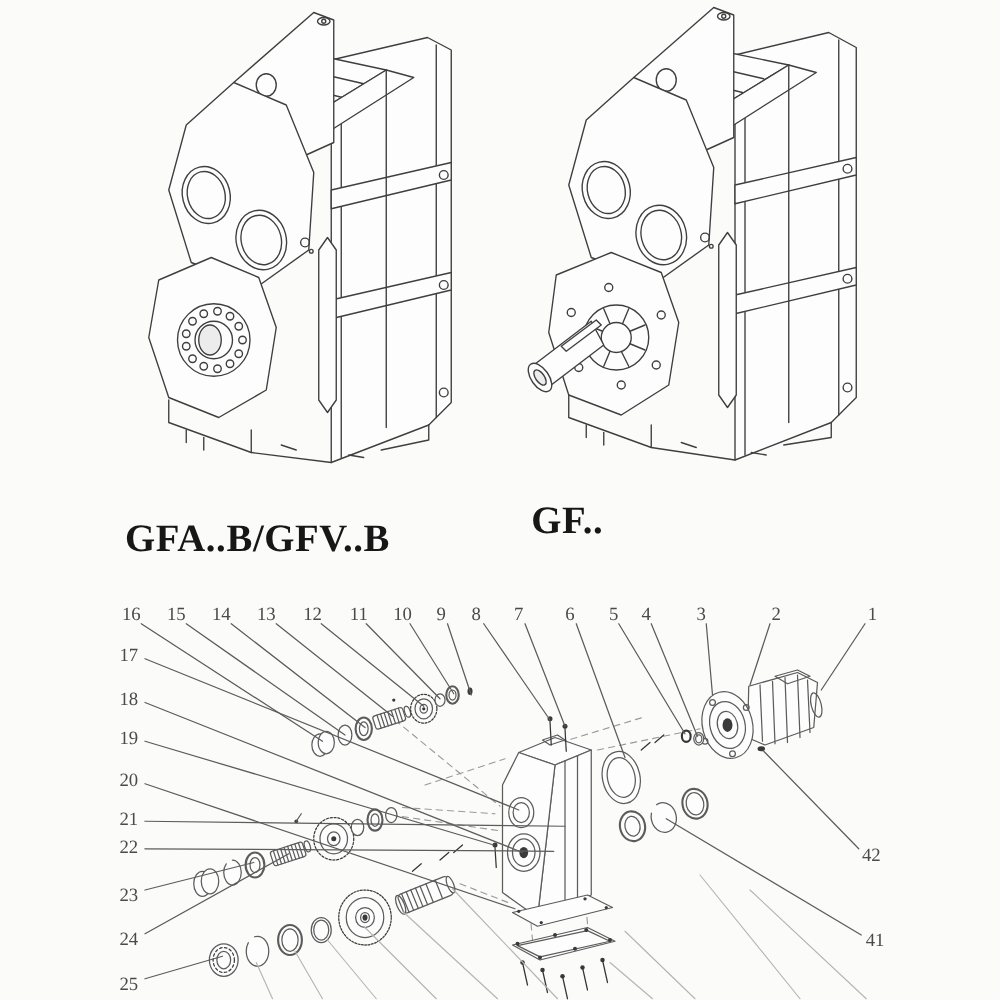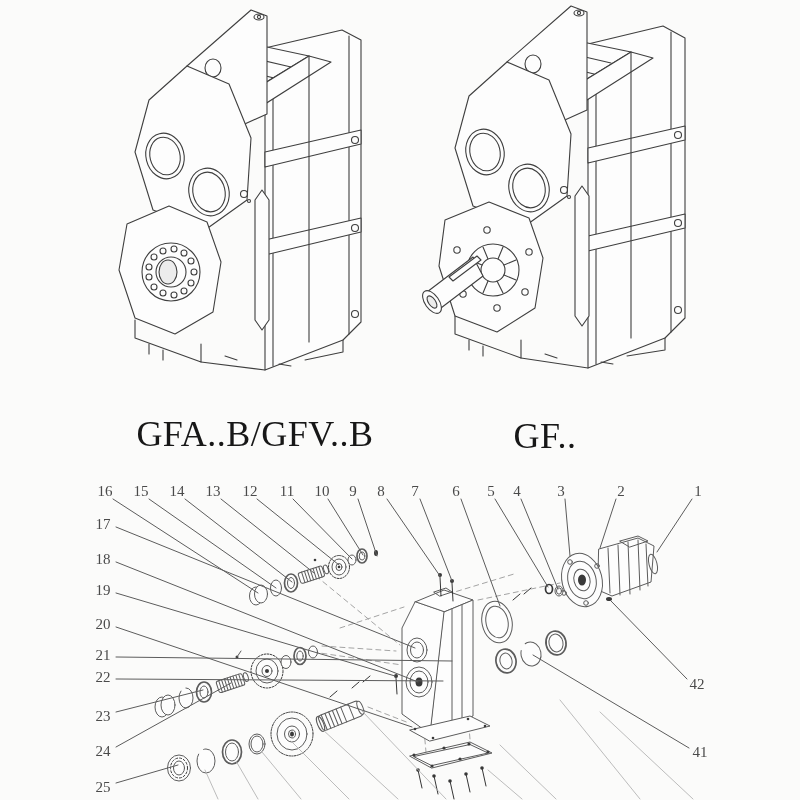--- a/index.html
+++ b/index.html
@@ -2,24 +2,24 @@
 <html style="--page-bg: #fbfbfa; --caption-color: #171717; --callout-color: #4a4a4a; --leader-color: #b4b4b4; --draw-color: #3f3f3f; --exp-color: #5c5c5c;"><head>
 <meta charset="utf-8">
 <style>
   :root{
     --page-bg:#fbfbfa; --caption-color:#171717; --callout-color:#4a4a4a;
     --leader-color:#b4b4b4; --draw-color:#3f3f3f; --exp-color:#5c5c5c;
   }
   html,body{margin:0;padding:0;}
   body{width:800px;height:800px;position:relative;background:var(--page-bg);
        overflow:hidden;font-family:"Liberation Serif",serif;}
-  .caption{position:absolute;font-weight:400;font-size:36px;color:var(--caption-color);
-           text-align:center;letter-spacing:.5px;}
+  .caption{position:absolute;font-weight:700;font-size:31px;color:var(--caption-color);
+           text-align:left;letter-spacing:.5px;}
   #caption-left{left:100px;top:413px;width:310px;}
-  #caption-right{left:425px;top:415px;width:240px;}
+  #caption-right{left:425px;top:398px;width:240px;}
   svg{position:absolute;display:block;}
   #gfa-svg{left:105px;top:4px;}
   #gf-svg{left:413px;top:2px;}
   #exploded-svg{left:0;top:470px;}
   
   .d1 path,.d1 line,.d1 ellipse,.d1 circle,.d1 polyline{
     stroke:var(--draw-color);stroke-width:1.1;fill:none;
     stroke-linejoin:round;stroke-linecap:round;}
   .d1 .face{fill:#fdfdfd;}
   .d1 .bore{fill:#ececec;}

